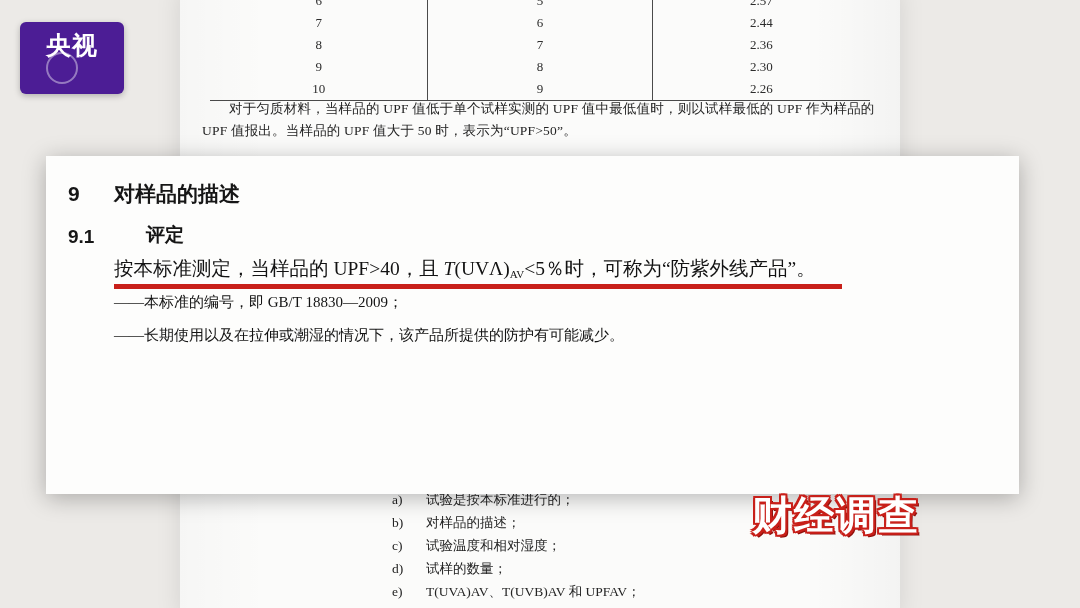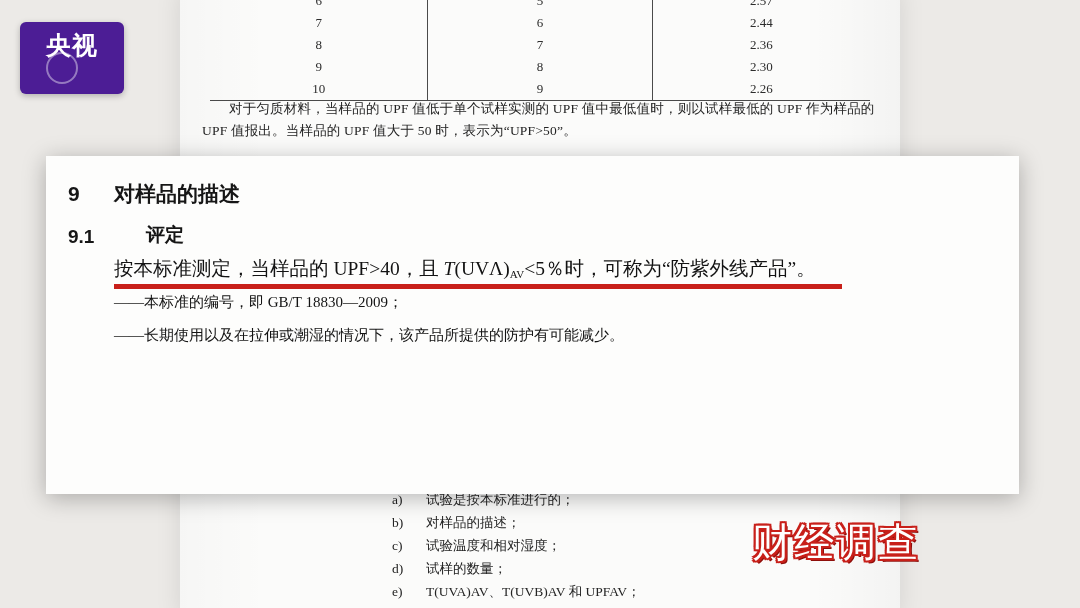--- a/index.html
+++ b/index.html
@@ -197,24 +197,24 @@
     height: 28px;
     border: 2px solid rgba(255,255,255,0.55);
     border-radius: 50%;
     opacity: 0.75;
   }
 
   
   .badge {
     position: absolute;
     left: 752px;
-    top: 515px;
+    top: 488px;
     font-family: "Liberation Sans", sans-serif;
     font-size: 40px;
-    font-weight: normal;
+    font-weight: bold;
     color: #ffffff;
     letter-spacing: 2px;
     text-shadow:
        2px 0 0 #c8201a, -2px 0 0 #c8201a, 0 2px 0 #c8201a, 0 -2px 0 #c8201a,
        2px 2px 0 #c8201a, -2px 2px 0 #c8201a, 2px -2px 0 #c8201a, -2px -2px 0 #c8201a,
        3px 3px 0 #8e0f0b;
   }
 </style>
 </head>
 <body>

